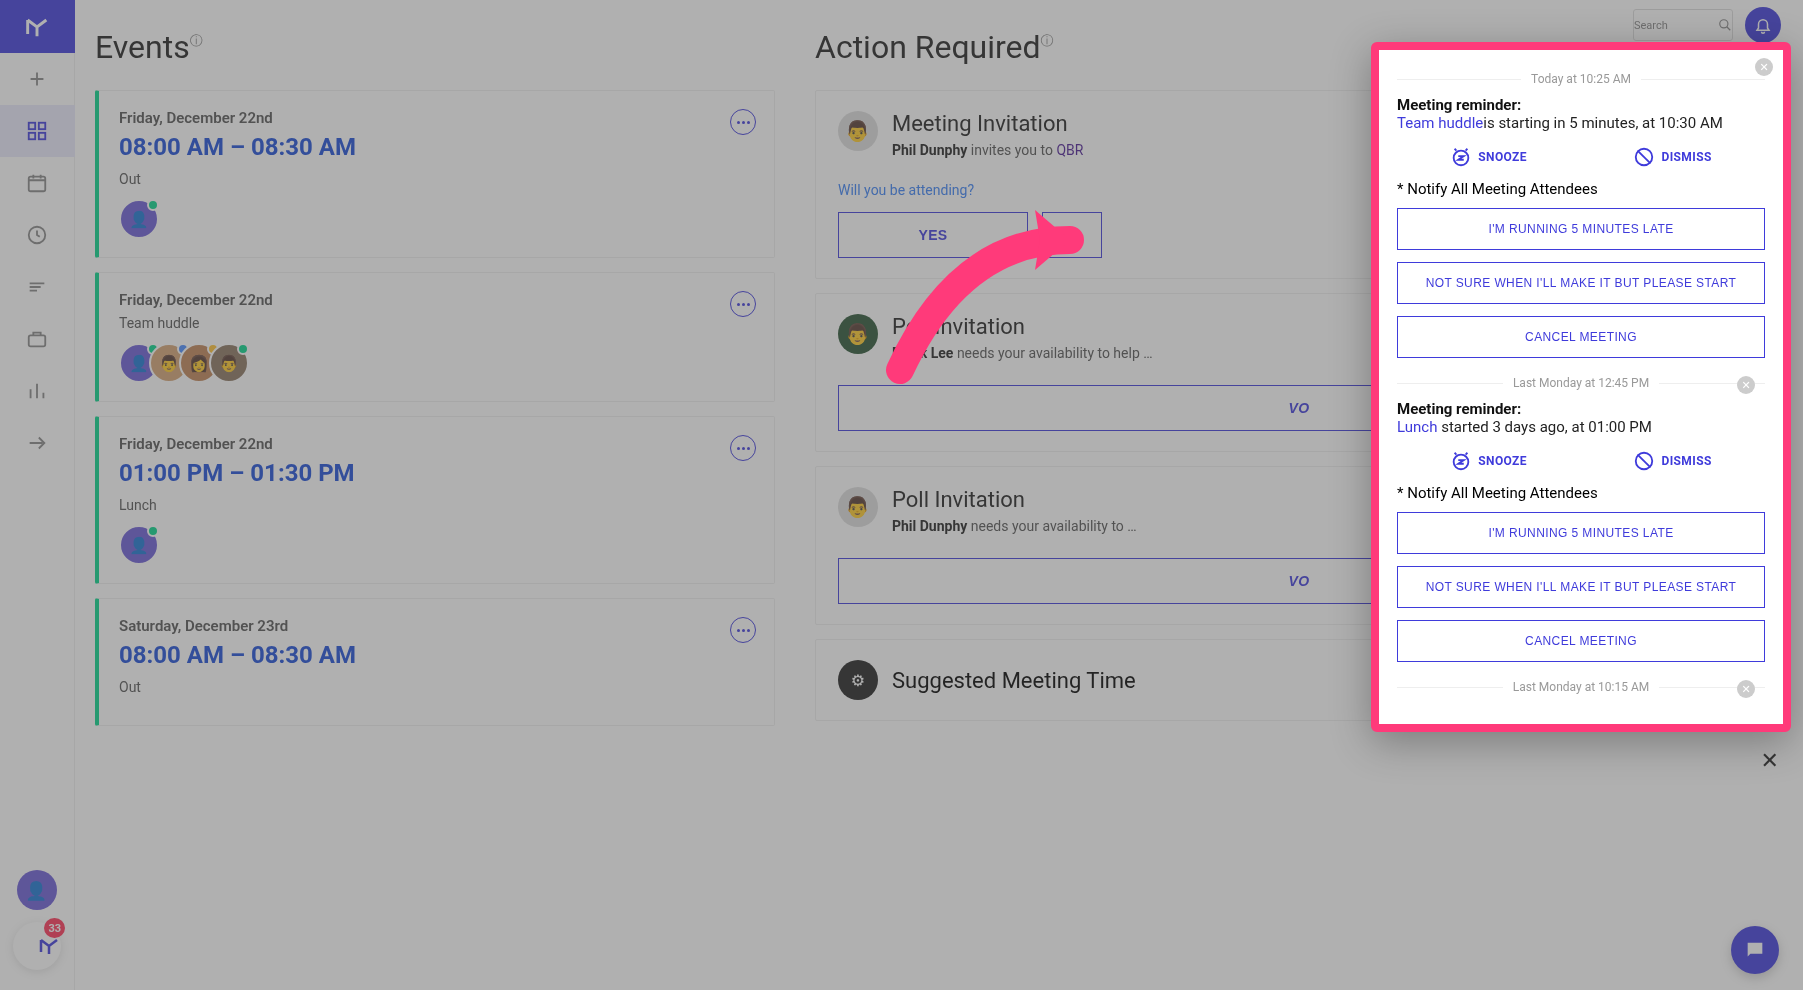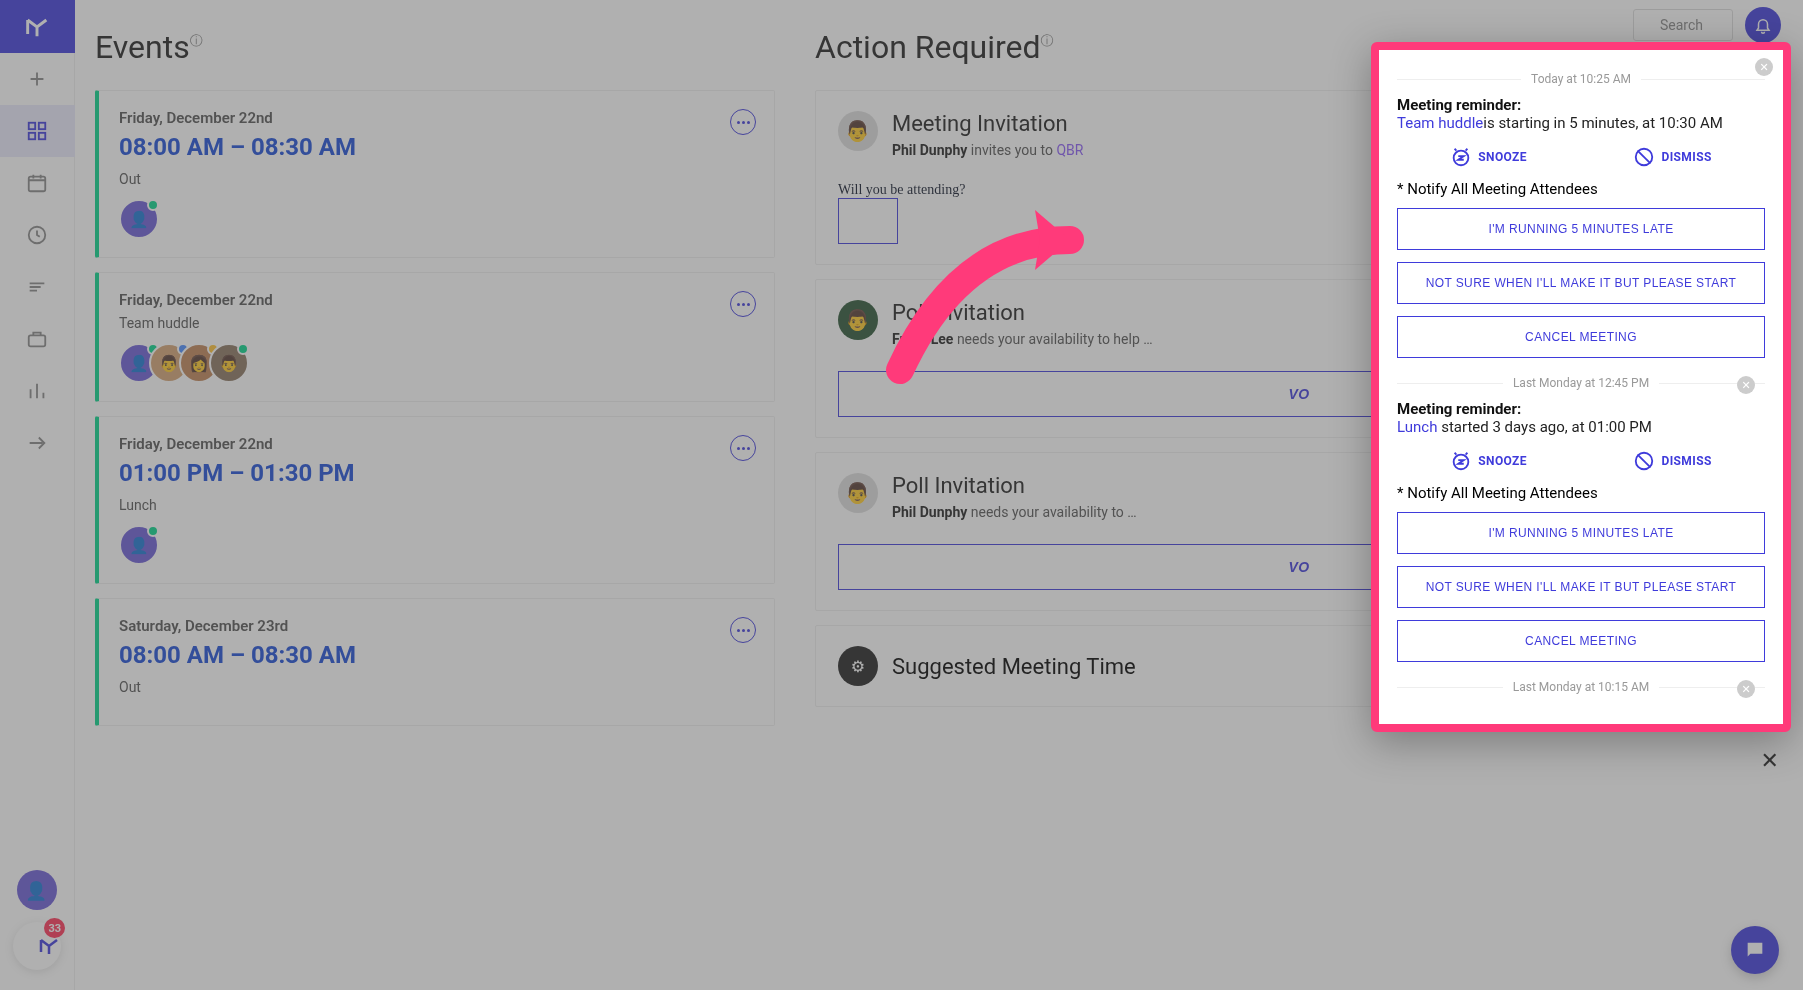--- a/index.html
+++ b/index.html
@@ -40,33 +40,33 @@
   .dot.green{background:#04d68a;} .dot.blue{background:#4a8cff;} .dot.yellow{background:#ffc233;}
   .more-btn { position:absolute; top:18px; right:18px; width:26px; height:26px; border:1.5px solid #3f3bdb; border-radius:50%; display:flex; align-items:center; justify-content:center; color:#3f3bdb; cursor:pointer;}
   .more-btn span{width:3px;height:3px;background:#3f3bdb;border-radius:50%;margin:0 1px;}
   
   .action-card { border:1px solid #eee; border-radius:2px; margin-bottom:14px; padding:20px 22px; position:relative;}
   .action-header { display:flex; gap:14px; align-items:flex-start; margin-bottom:24px;}
   .action-avatar { width:40px; height:40px; border-radius:50%; background:#ddd; display:flex; align-items:center; justify-content:center; font-size:20px;}
   .action-title { font-size:22px; color:#222; font-weight:400; margin-bottom:6px;}
   .action-sub { font-size:14px; color:#555;}
   .action-sub .bold{font-weight:700; color:#222;}
-  .action-sub .link{color:#8b5cf6;}
-  .action-prompt{font-size:14px; color:#0f172a; font-family:Liberation Serif, serif;}
+  .action-sub .link{color:#4c1d95;}
+  .action-prompt{font-size:14px; color:#3b82f6; margin-bottom:14px;}
   .btn-row{display:flex; gap:14px;}
   .btn-outline{flex:0 0 auto; min-width:190px; height:46px; border:1.5px solid #3f3bdb; color:#3f3bdb; background:transparent; font-weight:700; font-size:14px; letter-spacing:0.3px; cursor:pointer; display:flex; align-items:center; justify-content:center;}
   .btn-wide{width:100%;font-style:italic;}
   
   .suggested { display:flex; gap:14px; align-items:center; padding:20px 22px; border:1px solid #eee; border-radius:2px;}
   .sug-avatar{width:40px;height:40px;border-radius:50%;background:#222;display:flex;align-items:center;justify-content:center;color:#fff;}
   .sug-title{font-size:22px;}
   
   
   .topbar { position:absolute; top:0; right:0; height:50px; display:flex; align-items:center; gap:12px; padding-right:22px; z-index:2;}
-  .search-box{width:100px;height:32px;border:1px solid #ddd;border-radius:3px;display:flex;align-items:center;padding:0 26px;color:#888;font-size:14px;gap:6px;}
+  .search-box{width:100px;height:32px;border:1px solid #ddd;border-radius:3px;display:flex;align-items:center;padding:0 0;color:#888;font-size:11px;gap:6px;}
   .search-box .sicon{margin-left:auto;}
   .bell{width:36px;height:36px;border-radius:50%;background:#3f3bdb;display:flex;align-items:center;justify-content:center;color:#fff;cursor:pointer;}
   
   
   .dim { position:absolute; inset:0; background:rgba(80,80,80,0.45); z-index:10;}
   
   
   .arrow { position:absolute; z-index:30; left:870px; top:200px; pointer-events:none;}
   
   
@@ -250,20 +250,21 @@
           <div class="action-avatar">👨</div>
           <div>
             <div class="action-title">Meeting Invitation</div>
             <div class="action-sub">
               <span class="bold">Phil Dunphy</span><span> invites you to </span><span class="link">QBR</span>
             </div>
           </div>
         </div>
         <div class="action-prompt">Will you be attending?</div>
         <div class="btn-row">
+          <button class="btn-outline">YES</button>
           <button class="btn-outline" style="min-width:60px"></button>
         </div>
       </div>
 
       <div class="action-card">
         <div class="action-header">
           <div class="action-avatar" style="background:#2b5535;color:#fff">👨</div>
           <div>
             <div class="action-title">Poll Invitation</div>
             <div class="action-sub">

